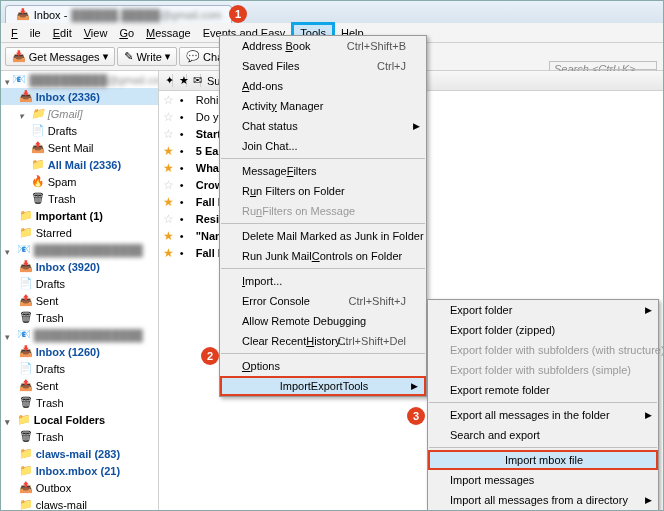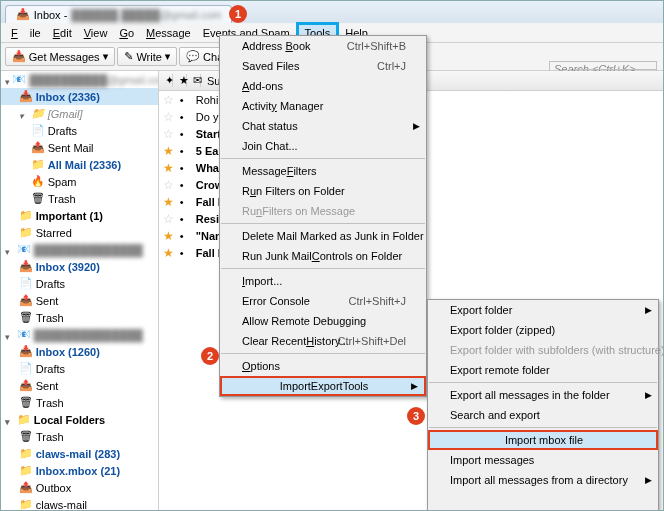--- a/index.html
+++ b/index.html
@@ -56,21 +56,21 @@
     <span class="blur">██████.█████@gmail.com</span>
   </div>
 </div>
 
 <div class="menubar">
   <span><u>F</u><span title="File"></span>ile</span>
   <span><u>E</u>dit</span>
   <span><u>V</u>iew</span>
   <span><u>G</u>o</span>
   <span><u>M</u>essage</span>
-  <span>Events and Spam</span>
+  <span>Events and Easy</span>
   <span class="open boxred"><u>T</u>ools</span>
   <span><u>H</u>elp</span>
 </div>
 
 <div class="toolbar">
   <span class="tbtn">📥 <span>Get Messages</span> ▾</span>
   <span class="tbtn">✎ <span>Write</span> ▾</span>
   <span class="tbtn">💬 <span>Chat</span></span>
   <span class="tbtn">👤 <span>Ad</span></span>
 </div>
@@ -222,20 +222,23 @@
   <div class="mitem">
       <span>Export folder</span>
       <span class="arrow">▶</span>
     </div>
   <div class="mitem">
       <span>Export folder (zipped)</span>
     </div>
   <div class="mitem disabled">
       <span>Export folder with subfolders (with structure)</span>
     </div>
+  <div class="mitem disabled">
+      <span>Export folder with subfolders (simple)</span>
+    </div>
   <div class="mitem">
       <span>Export remote folder</span>
     </div>
   <div class="msep"></div>
   <div class="mitem">
       <span>Export all messages in the folder</span>
       <span class="arrow">▶</span>
     </div>
   <div class="mitem">
       <span>Search and export</span>

